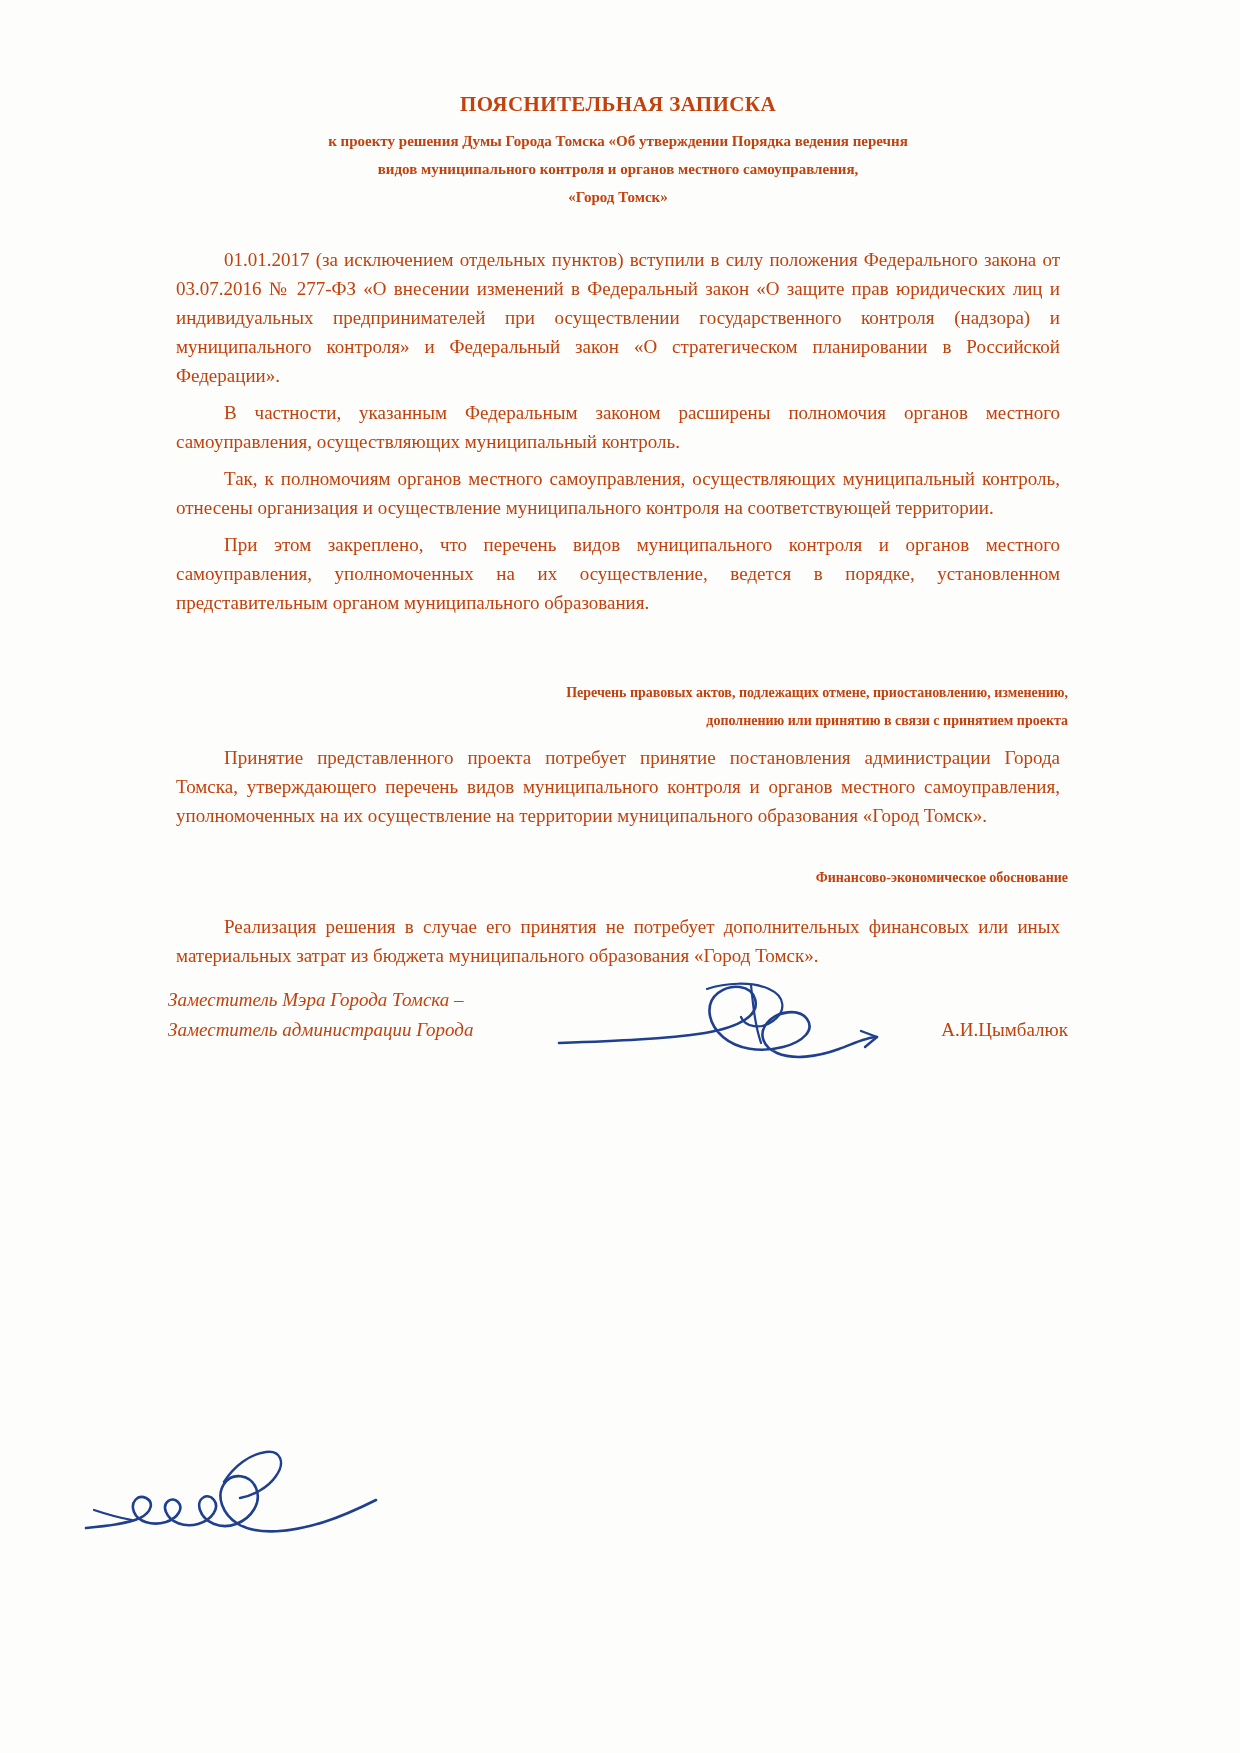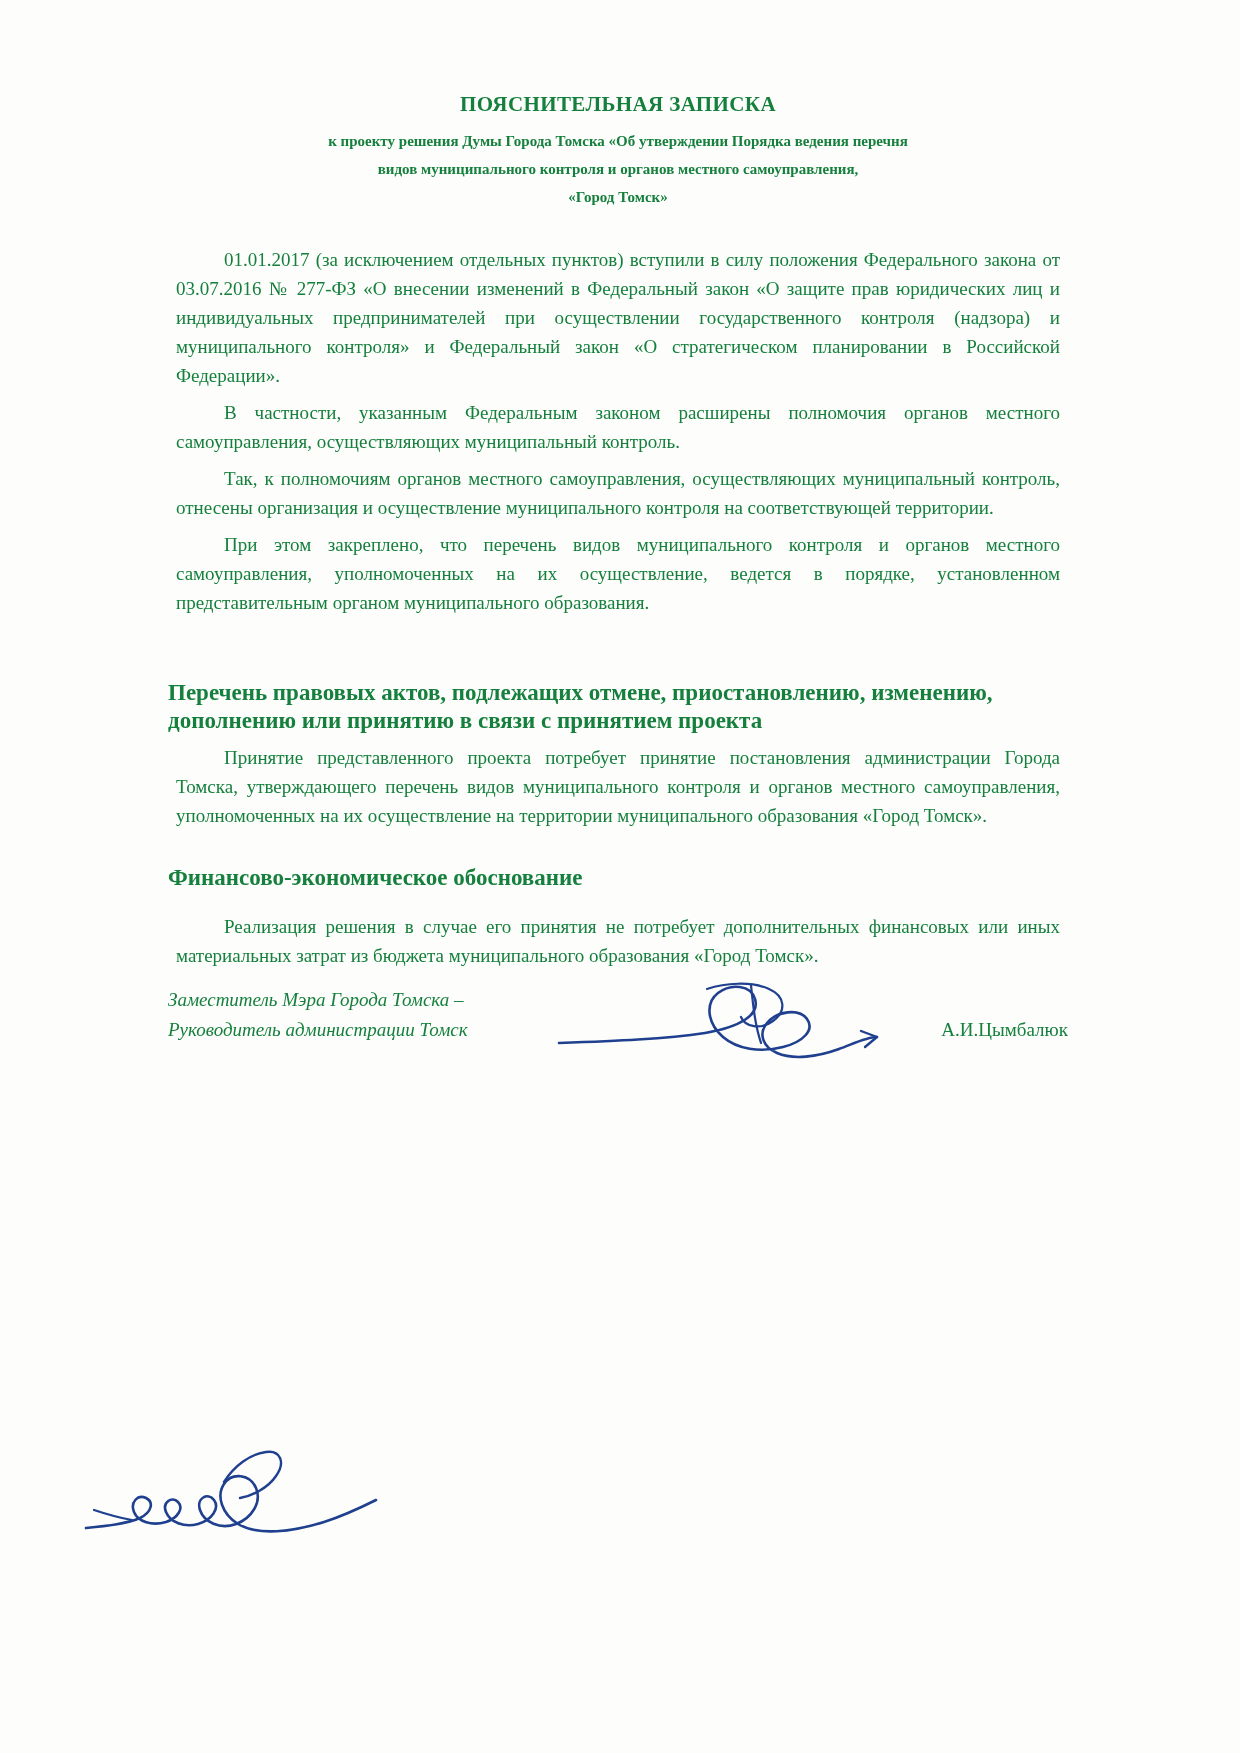--- a/index.html
+++ b/index.html
@@ -7,21 +7,21 @@
     padding: 0;
     background: #ffffff;
   }
   .page {
     position: relative;
     width: 1240px;
     height: 1753px;
     margin: 0 auto;
     background: #fdfdfb;
     font-family: "Liberation Serif", serif;
-    color: #15803d;
+    color: #c2410c;
     overflow: hidden;
   }
   .content {
     position: absolute;
     left: 168px;
     top: 92px;
     width: 900px;
   }
   .doc-title {
     text-align: center;
@@ -42,23 +42,23 @@
   }
   p.body-par {
     margin: 8px;
     font-size: 19px;
     line-height: 29px;
     text-align: justify;
     text-indent: 48px;
     text-justify: inter-word;
   }
   .section-head {
-    text-align: left;
+    text-align: right;
     font-weight: bold;
-    font-size: 23px;
+    font-size: 14px;
     line-height: 28px;
     margin: 0;
   }
   .gap-big { height: 54px; }
   .gap-mid { height: 26px; }
   .gap-small { height: 12px; }
   .sign-block {
     position: absolute;
     left: 168px;
     top: 985px;
@@ -136,21 +136,21 @@
     <div class="gap-small"></div>
 
     <p class="body-par">Реализация решения в случае его принятия не потребует дополнительных финансовых или иных материальных затрат из бюджета муниципального образования «Город Томск».</p>
 
   </div>
 
   <div class="sign-block">
     <div class="sign-row">
       <div class="sign-left">
         <span class="l">Заместитель Мэра Города Томска –</span>
-        <span class="l">Руководитель администрации Томск</span>
+        <span class="l">Заместитель администрации Города</span>
       </div>
       <div class="sign-name">А.И.Цымбалюк</div>
     </div>
   </div>
 
   <div class="signature-main">
     <svg width="380" height="95" viewBox="0 0 380 95" fill="none" xmlns="http://www.w3.org/2000/svg">
       <path d="M4 68 C60 66, 110 64, 150 58 C185 52, 205 40, 200 24 C196 10, 176 8, 163 18 C150 28, 152 48, 168 62 C182 74, 205 78, 228 72 C248 67, 260 55, 252 44 C244 33, 222 36, 212 48 C203 59, 208 72, 222 78 C238 85, 262 82, 284 74 C300 68, 312 62, 322 62" stroke="#1f3f8f" stroke-width="2.6" stroke-linecap="round" fill="none"></path>
       <path d="M322 62 L306 56 M322 62 L310 72" stroke="#1f3f8f" stroke-width="2.4" stroke-linecap="round" fill="none"></path>
       <path d="M152 14 C170 8, 196 6, 214 14 C230 21, 232 36, 218 46 C206 55, 190 52, 186 42" stroke="#1f3f8f" stroke-width="2.2" stroke-linecap="round" fill="none"></path>

